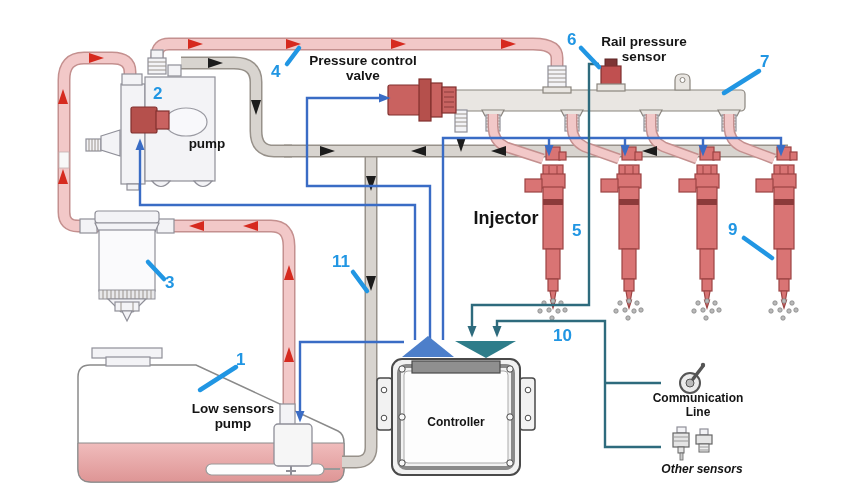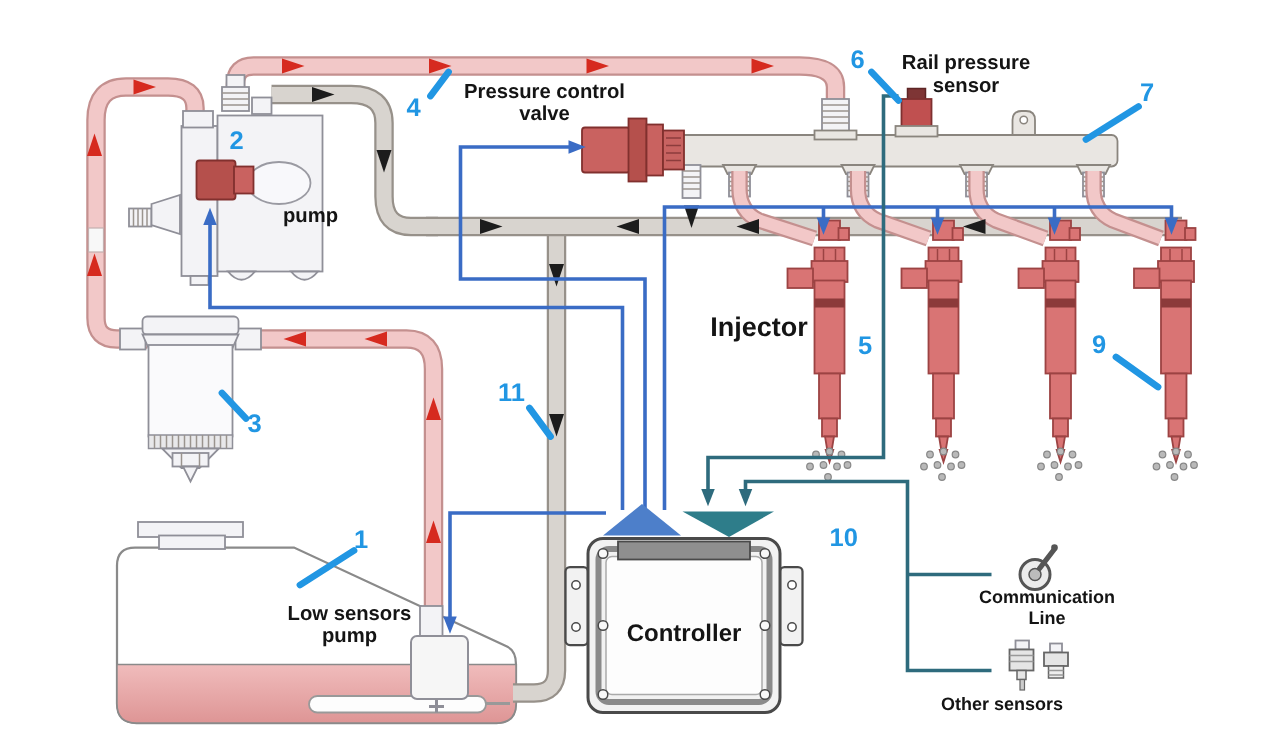--- a/index.html
+++ b/index.html
@@ -308,31 +308,31 @@
 </div>
 <div class="lbl" style="left:590px;top:34px;width:108px;">
   <div>Rail pressure</div>
   <div>sensor</div>
 </div>
 <div class="lbl" style="left:468px;top:211px;width:76px;font-size:18px;">Injector</div>
 <div class="lbl" style="left:178px;top:401px;width:110px;">
   <div>Low sensors</div>
   <div>pump</div>
 </div>
-<div class="lbl" style="left:404px;top:415px;width:104px;font-size:16px;">Controller</div>
+<div class="lbl" style="left:404px;top:415px;width:104px;font-size:12px;">Controller</div>
 <div class="lbl lbl-sm" style="left:648px;top:391px;width:100px;text-align:center;">
   <div>Communication</div>
   <div>Line</div>
 </div>
-<div class="lbl lbl-sm" style="left:618px;top:462px;width:100px;">Other sensors</div>
+<div class="lbl lbl-sm" style="left:652px;top:462px;width:100px;font-style:italic;">Other sensors</div>
 
 <div class="num" style="left:236px;top:351px;">1</div>
 <div class="num" style="left:153px;top:85px;">2</div>
 <div class="num" style="left:165px;top:274px;">3</div>
 <div class="num" style="left:271px;top:63px;">4</div>
 <div class="num" style="left:572px;top:222px;">5</div>
 <div class="num" style="left:567px;top:31px;">6</div>
 <div class="num" style="left:760px;top:53px;">7</div>
 <div class="num" style="left:728px;top:221px;">9</div>
-<div class="num" style="left:553px;top:327px;margin-top:23px;">10</div>
+<div class="num" style="left:553px;top:327px;">10</div>
 <div class="num" style="left:332px;top:253px;">11</div>
 
 </div>
 
 </body></html>

